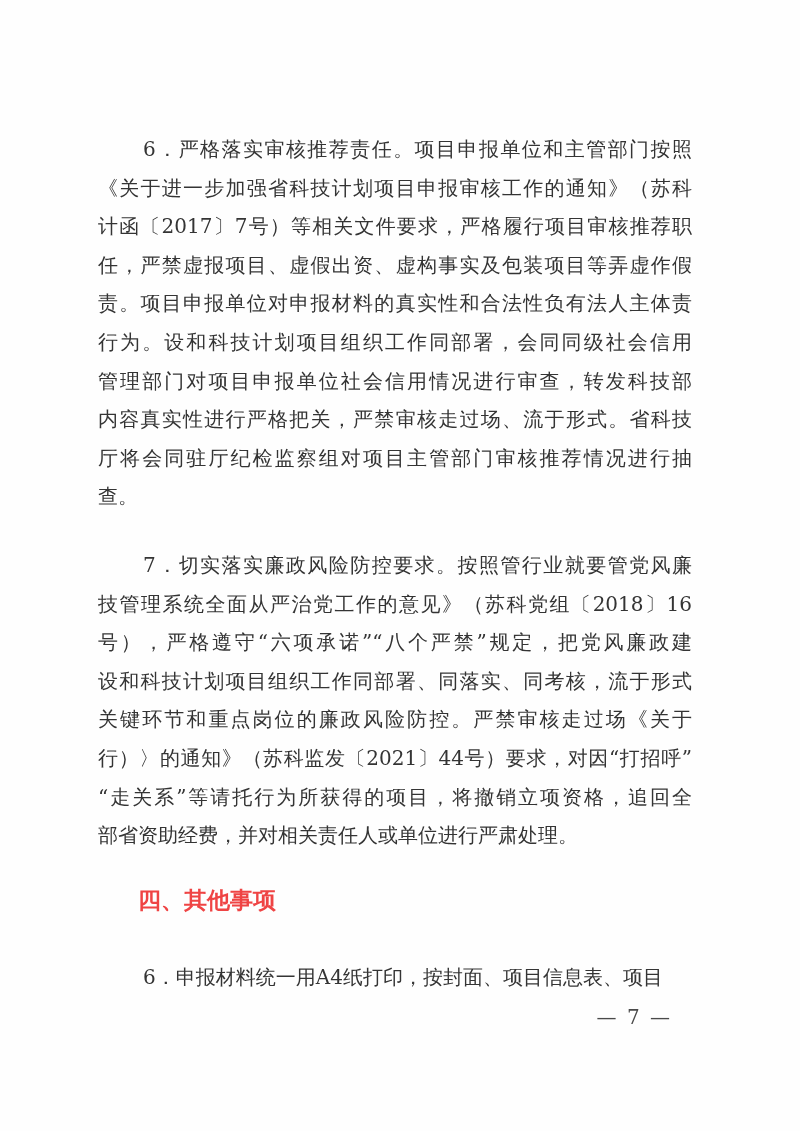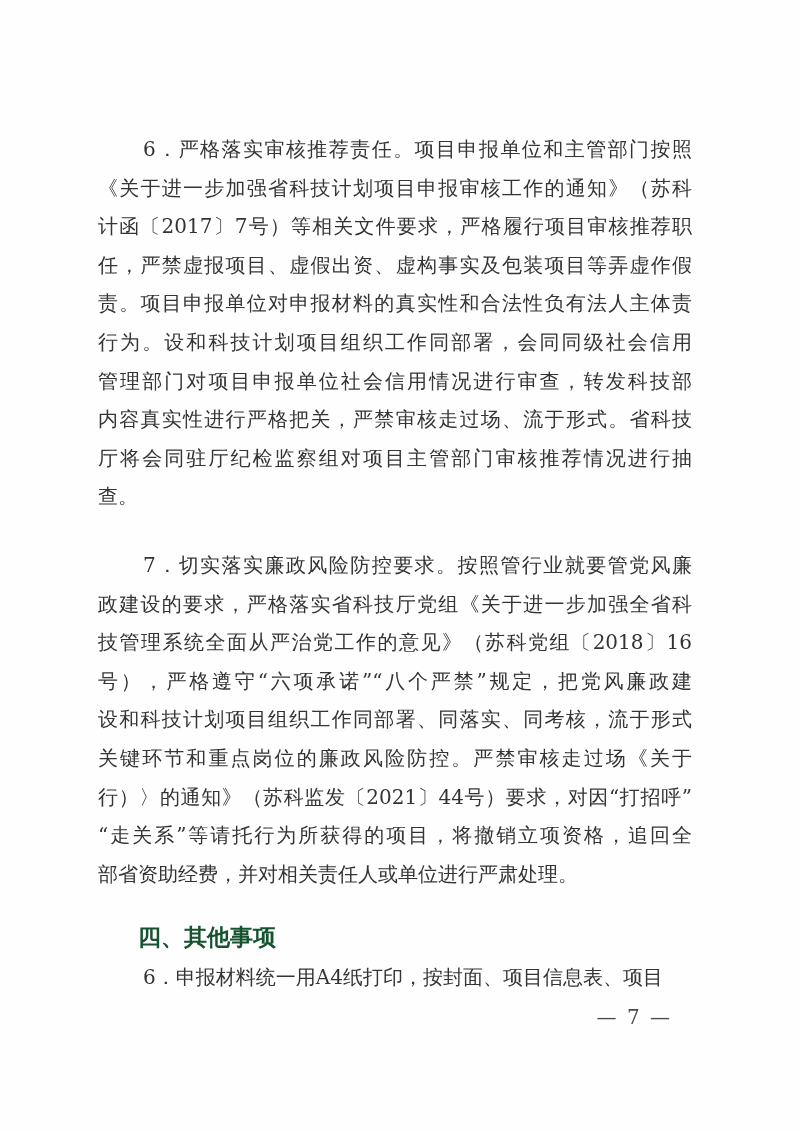--- a/index.html
+++ b/index.html
@@ -30,28 +30,28 @@
     text-align-last: justify;
     letter-spacing: 0px;
     white-space: normal;
     overflow: hidden;
   }
   .line.first { text-indent: 45px; }
   .line.last  { text-align-last: left; }
   .para-6 { top: 130px; }
   .para-7 { top: 528px; margin-top: 18px; }
   .heading {
-    top: 918px;
+    top: 881px;
     font-family: "Liberation Sans", sans-serif;
     font-weight: 700;
     font-size: 23px;
     line-height: 38.6px;
     height: 38.6px;
     text-indent: 40px;
-    color: #14532d;
+    color: #ef4444;
     text-align: left;
   }
   .para-8 { top: 958px; }
   .footer {
     position: absolute;
     left: 98px; top: 1002px;
     width: 594px;
     text-align: right;
     padding-right: 20px;
     box-sizing: border-box;
@@ -74,21 +74,20 @@
     <div class="line">责。项目申报单位对申报材料的真实性和合法性负有法人主体责</div>
     <div class="line">行为。设和科技计划项目组织工作同部署，会同同级社会信用</div>
     <div class="line">管理部门对项目申报单位社会信用情况进行审查，转发科技部</div>
     <div class="line">内容真实性进行严格把关，严禁审核走过场、流于形式。省科技</div>
     <div class="line">厅将会同驻厅纪检监察组对项目主管部门审核推荐情况进行抽</div>
     <div class="line last">查。</div>
   </div>
 
   <div class="block para-7">
     <div class="line first">7．切实落实廉政风险防控要求。按照管行业就要管党风廉</div>
-    <div class="line">政建设的要求，严格落实省科技厅党组《关于进一步加强全省科</div>
     <div class="line">技管理系统全面从严治党工作的意见》（苏科党组〔2018〕16</div>
     <div class="line">号），严格遵守“六项承诺”“八个严禁”规定，把党风廉政建</div>
     <div class="line">设和科技计划项目组织工作同部署、同落实、同考核，流于形式</div>
     <div class="line">关键环节和重点岗位的廉政风险防控。严禁审核走过场《关于</div>
     <div class="line">行）〉的通知》（苏科监发〔2021〕44号）要求，对因“打招呼”</div>
     <div class="line">“走关系”等请托行为所获得的项目，将撤销立项资格，追回全</div>
     <div class="line last">部省资助经费，并对相关责任人或单位进行严肃处理。</div>
   </div>
 
   <div class="block heading">四、其他事项</div>

